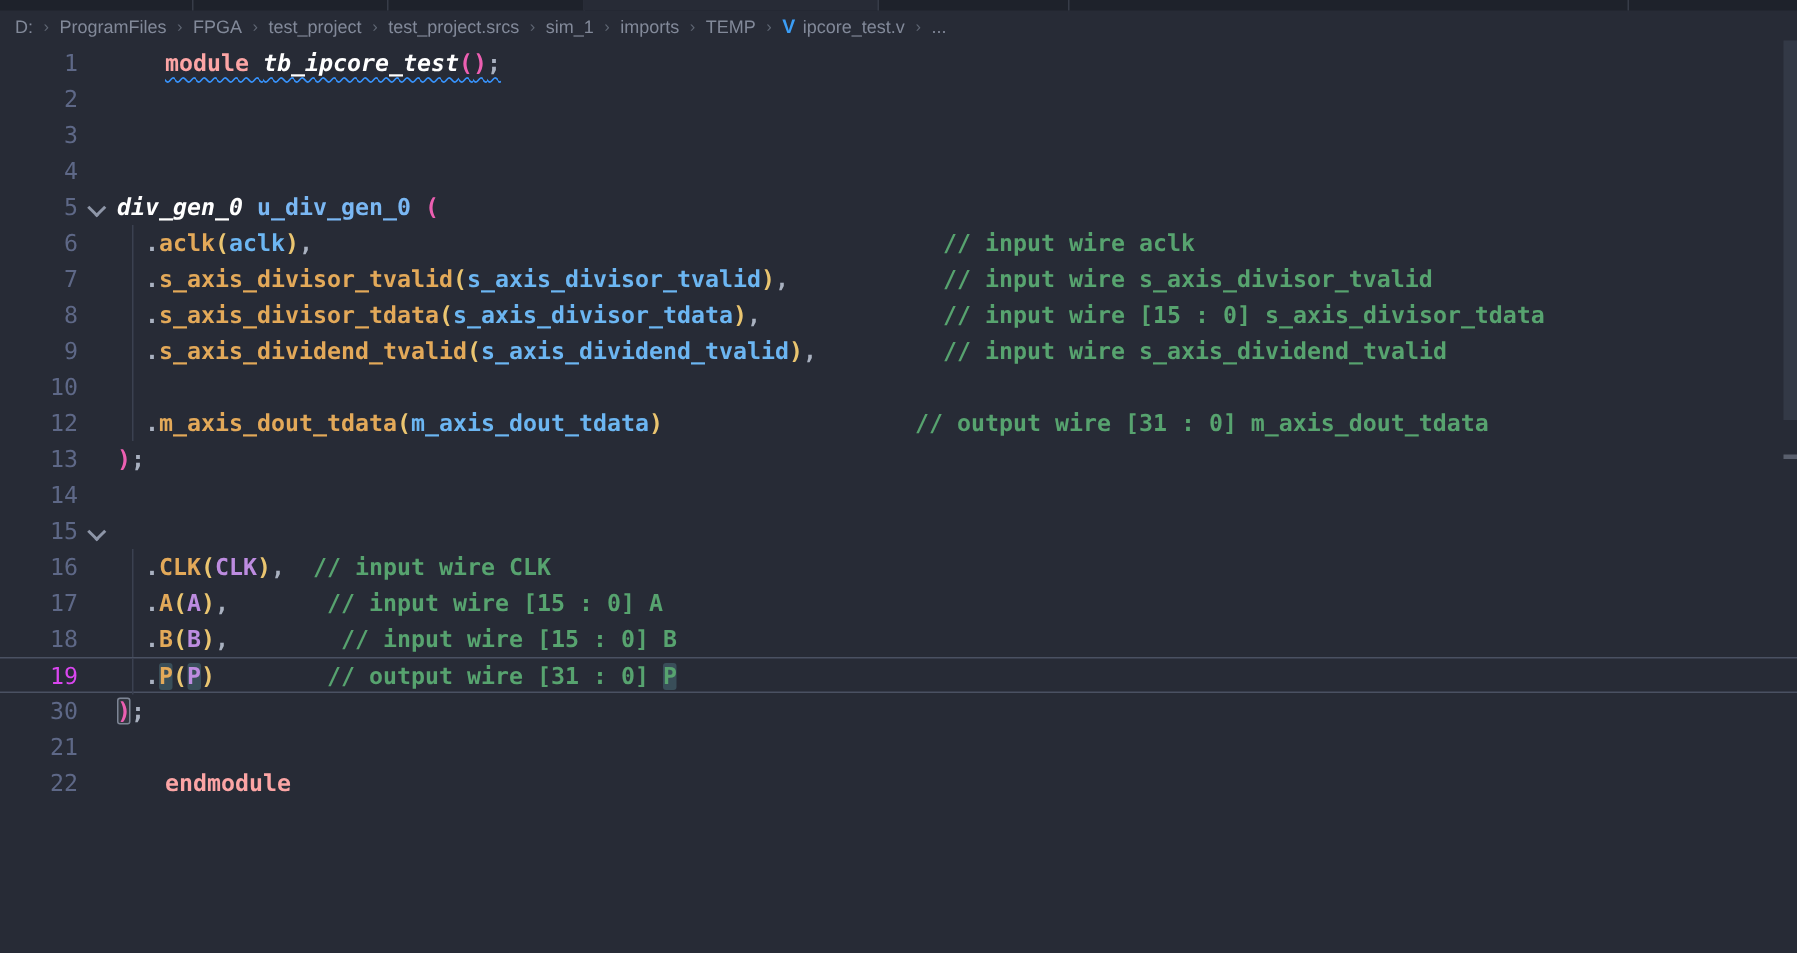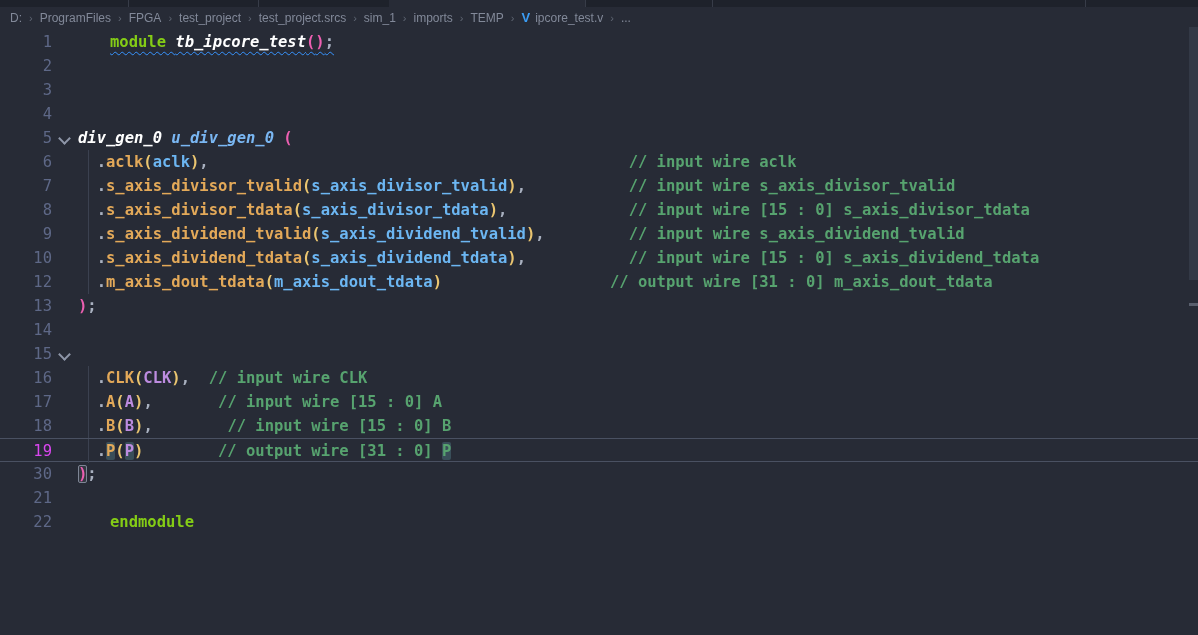--- a/index.html
+++ b/index.html
@@ -23,23 +23,23 @@
   .gutter{width:52px;flex:0 0 52px;text-align:right;color:#5e6887;font-weight:normal;
           user-select:none;}
   .foldzone{width:26px;flex:0 0 26px;position:relative;}
   .chev{position:absolute;left:8px;top:8px;width:7px;height:7px;border-right:2px solid #8e96a8;
         border-bottom:2px solid #8e96a8;transform:rotate(45deg);}
   .code{white-space:pre;}
   .guide{position:absolute;left:88px;top:0;width:1px;height:24px;background:#3b4150;}
   .cur{border-top:1px solid #4a5162;border-bottom:1px solid #4a5162;height:22px;}
   .cur .gutter{color:#d946ef;}
   
-  .tk-kw{color:#84cc16;padding-left:32px;}
+  .tk-kw{color:#fca5a5;padding-left:32px;}
   .tk-type{color:#ffffff;font-style:italic;}
-  .tk-inst{color:#7ab7f3;font-style:italic;}
+  .tk-inst{color:#7ab7f3;}
   .tk-port{color:#e3a959;}
   .tk-arg{color:#6cb6f2;}
   .tk-parg{color:#bd8ce0;}
   .tk-gold{color:#eac570;}
   .tk-pink{color:#ec5fb1;}
   .tk-pun{color:#a9b1c0;}
   .tk-com{color:#57a36f;}
   .tk-hl{background:rgba(86,136,148,.38);border-radius:2px;}
   .tk-bm{outline:1px solid #7d8595;outline-offset:-1px;background:rgba(255,255,255,.06);border-radius:2px;}
   .squiggle{text-decoration:underline;text-decoration-style:wavy;text-decoration-color:#3794ff;
@@ -131,21 +131,20 @@
       <div class="line">
         <span class="gutter">9</span>
         <span class="foldzone"></span>
         <span class="guide"></span>
         <span class="code"><span class="tk-pun">  .</span><span class="tk-port">s_axis_dividend_tvalid</span><span class="tk-gold">(</span><span class="tk-arg">s_axis_dividend_tvalid</span><span class="tk-gold">)</span><span class="tk-pun">,</span><span class="tk-pun">         </span><span class="tk-com">// input wire s_axis_dividend_tvalid</span></span>
       </div>
       <div class="line">
         <span class="gutter">10</span>
         <span class="foldzone"></span>
         <span class="guide"></span>
-        <span class="code"><span class="tk-pun">  .</span><span class="tk-port">s_axis_dividend_tdata</span><span class="tk-gold">(</span><span class="tk-arg">s_axis_dividend_tdata</span><span class="tk-gold">)</span><span class="tk-pun">,</span><span class="tk-pun">           </span><span class="tk-com">// input wire [15 : 0] s_axis_dividend_tdata</span></span>
       </div>
       <div class="line">
         <span class="gutter">12</span>
         <span class="foldzone"></span>
         <span class="guide"></span>
         <span class="code"><span class="tk-pun">  .</span><span class="tk-port">m_axis_dout_tdata</span><span class="tk-gold">(</span><span class="tk-arg">m_axis_dout_tdata</span><span class="tk-gold">)</span><span class="tk-pun">                  </span><span class="tk-com">// output wire [31 : 0] m_axis_dout_tdata</span></span>
       </div>
       <div class="line">
         <span class="gutter">13</span>
         <span class="foldzone"></span>

